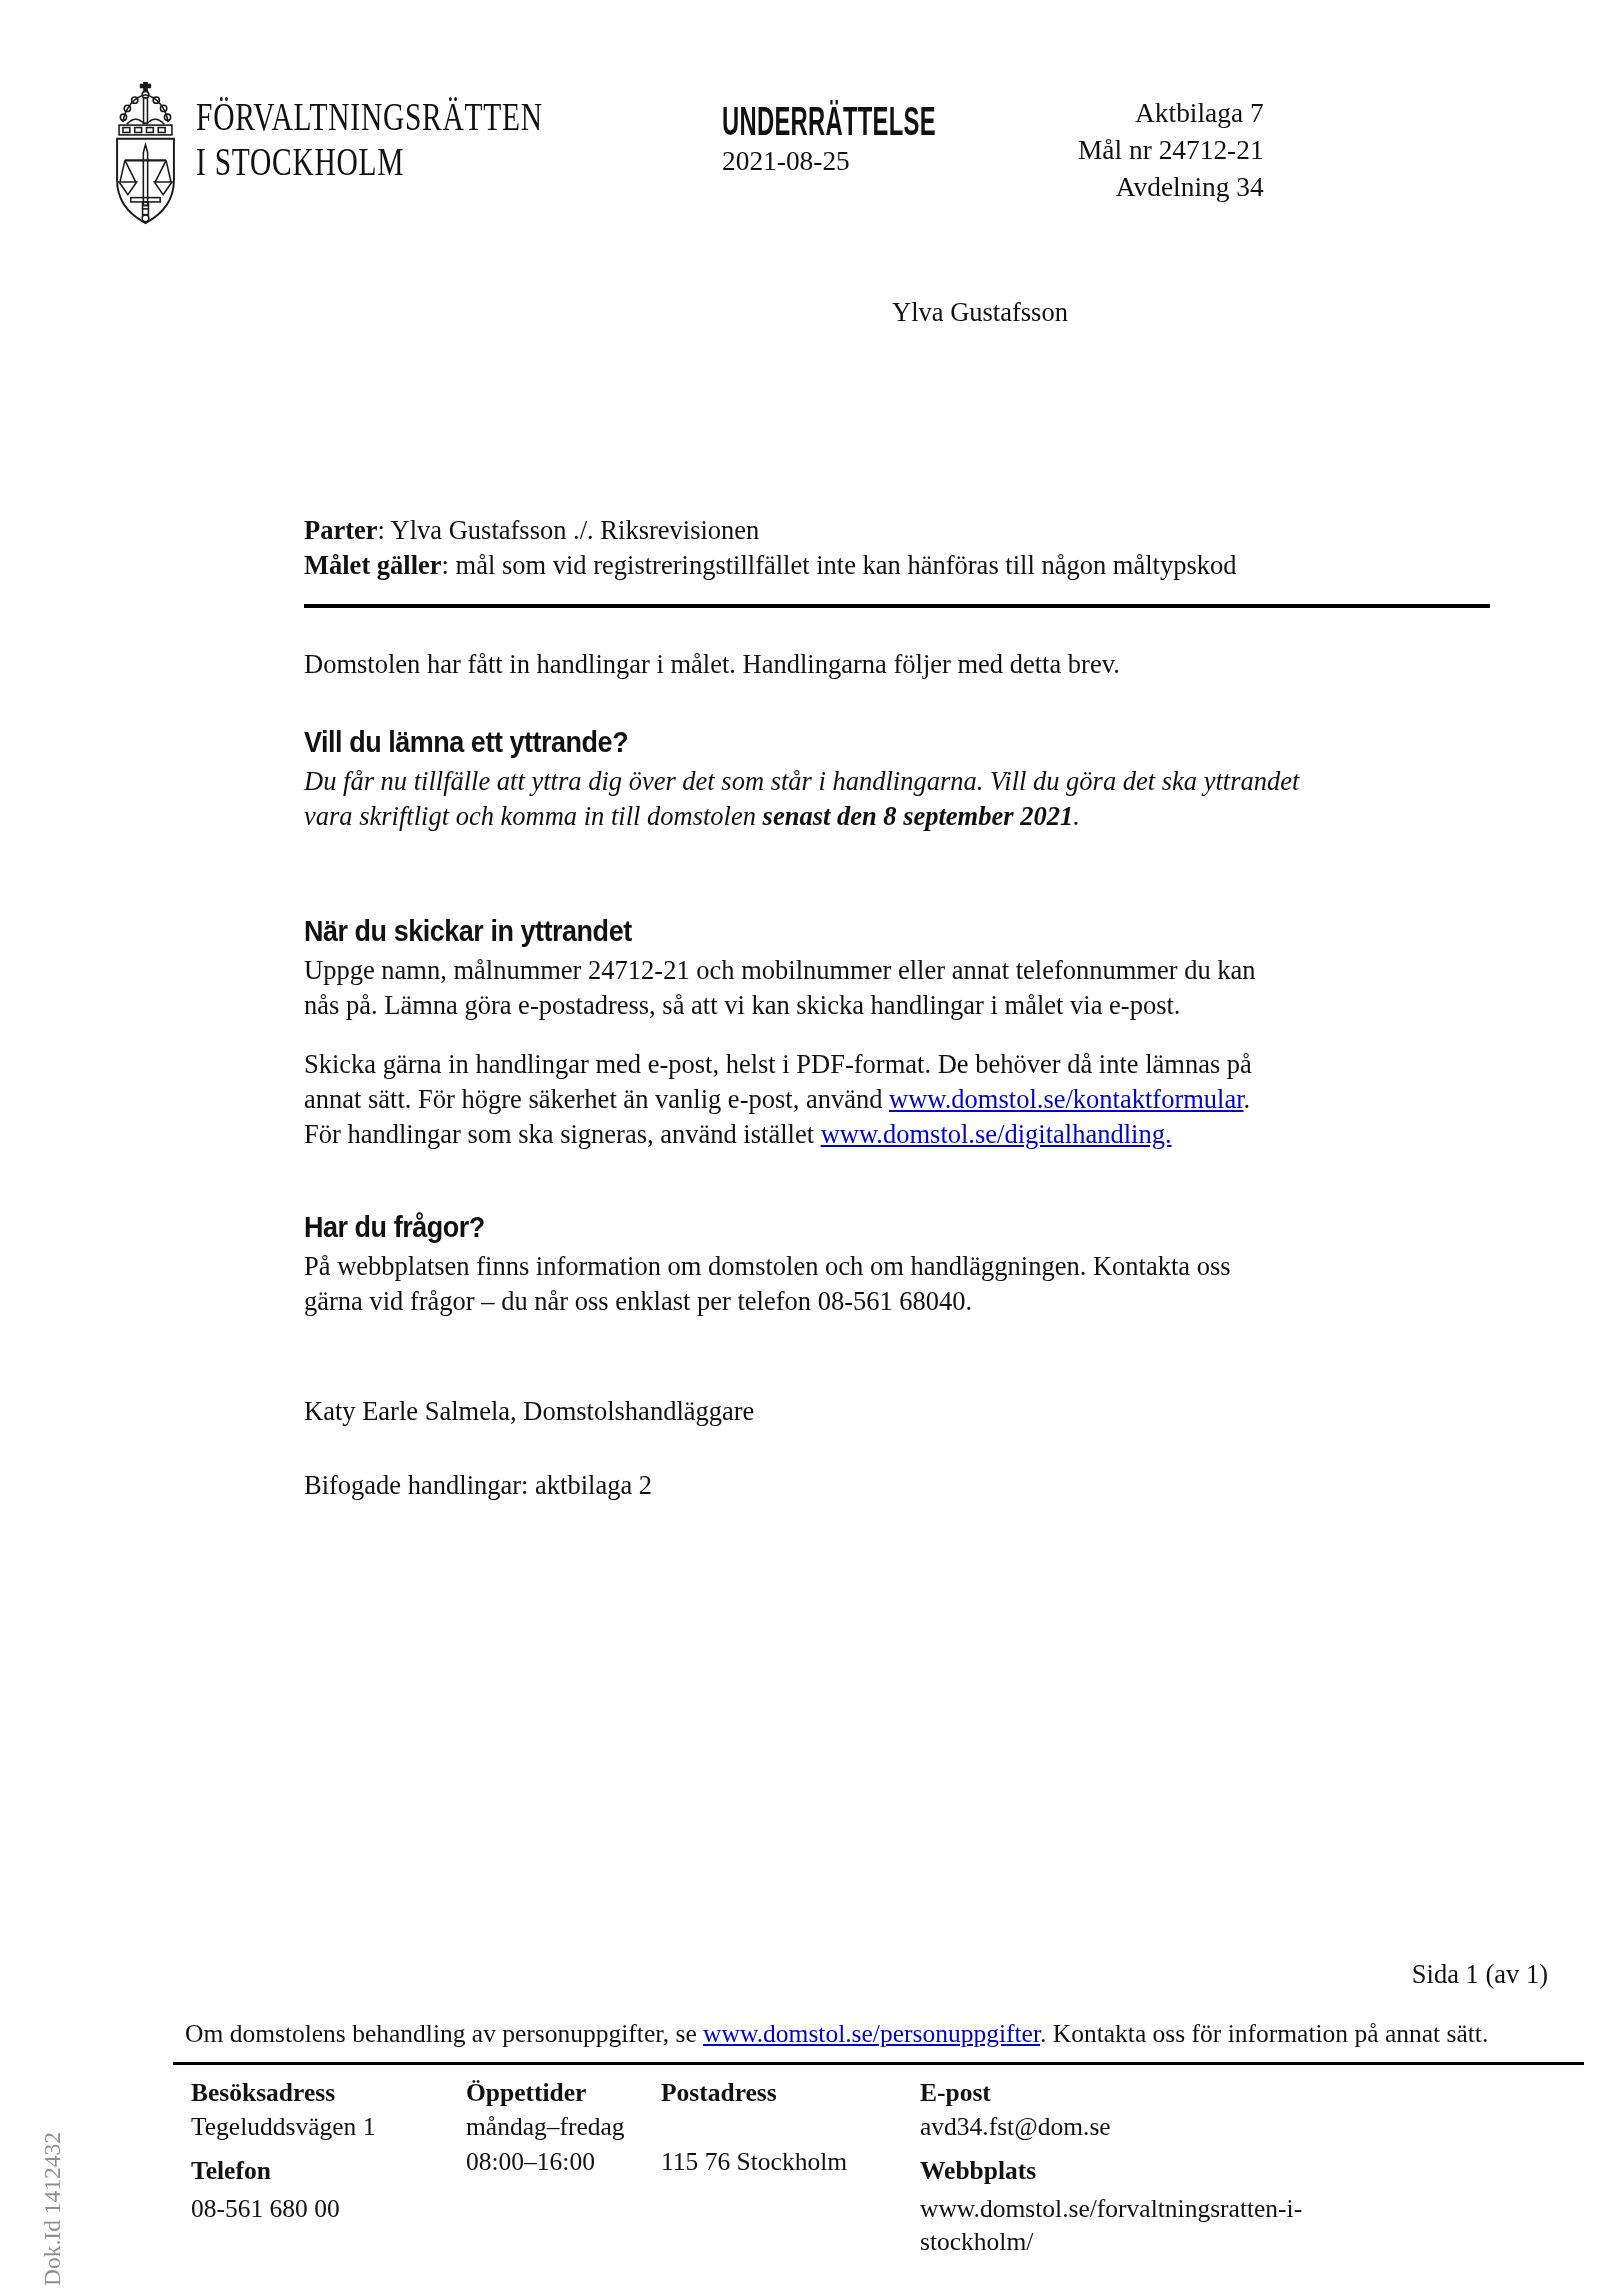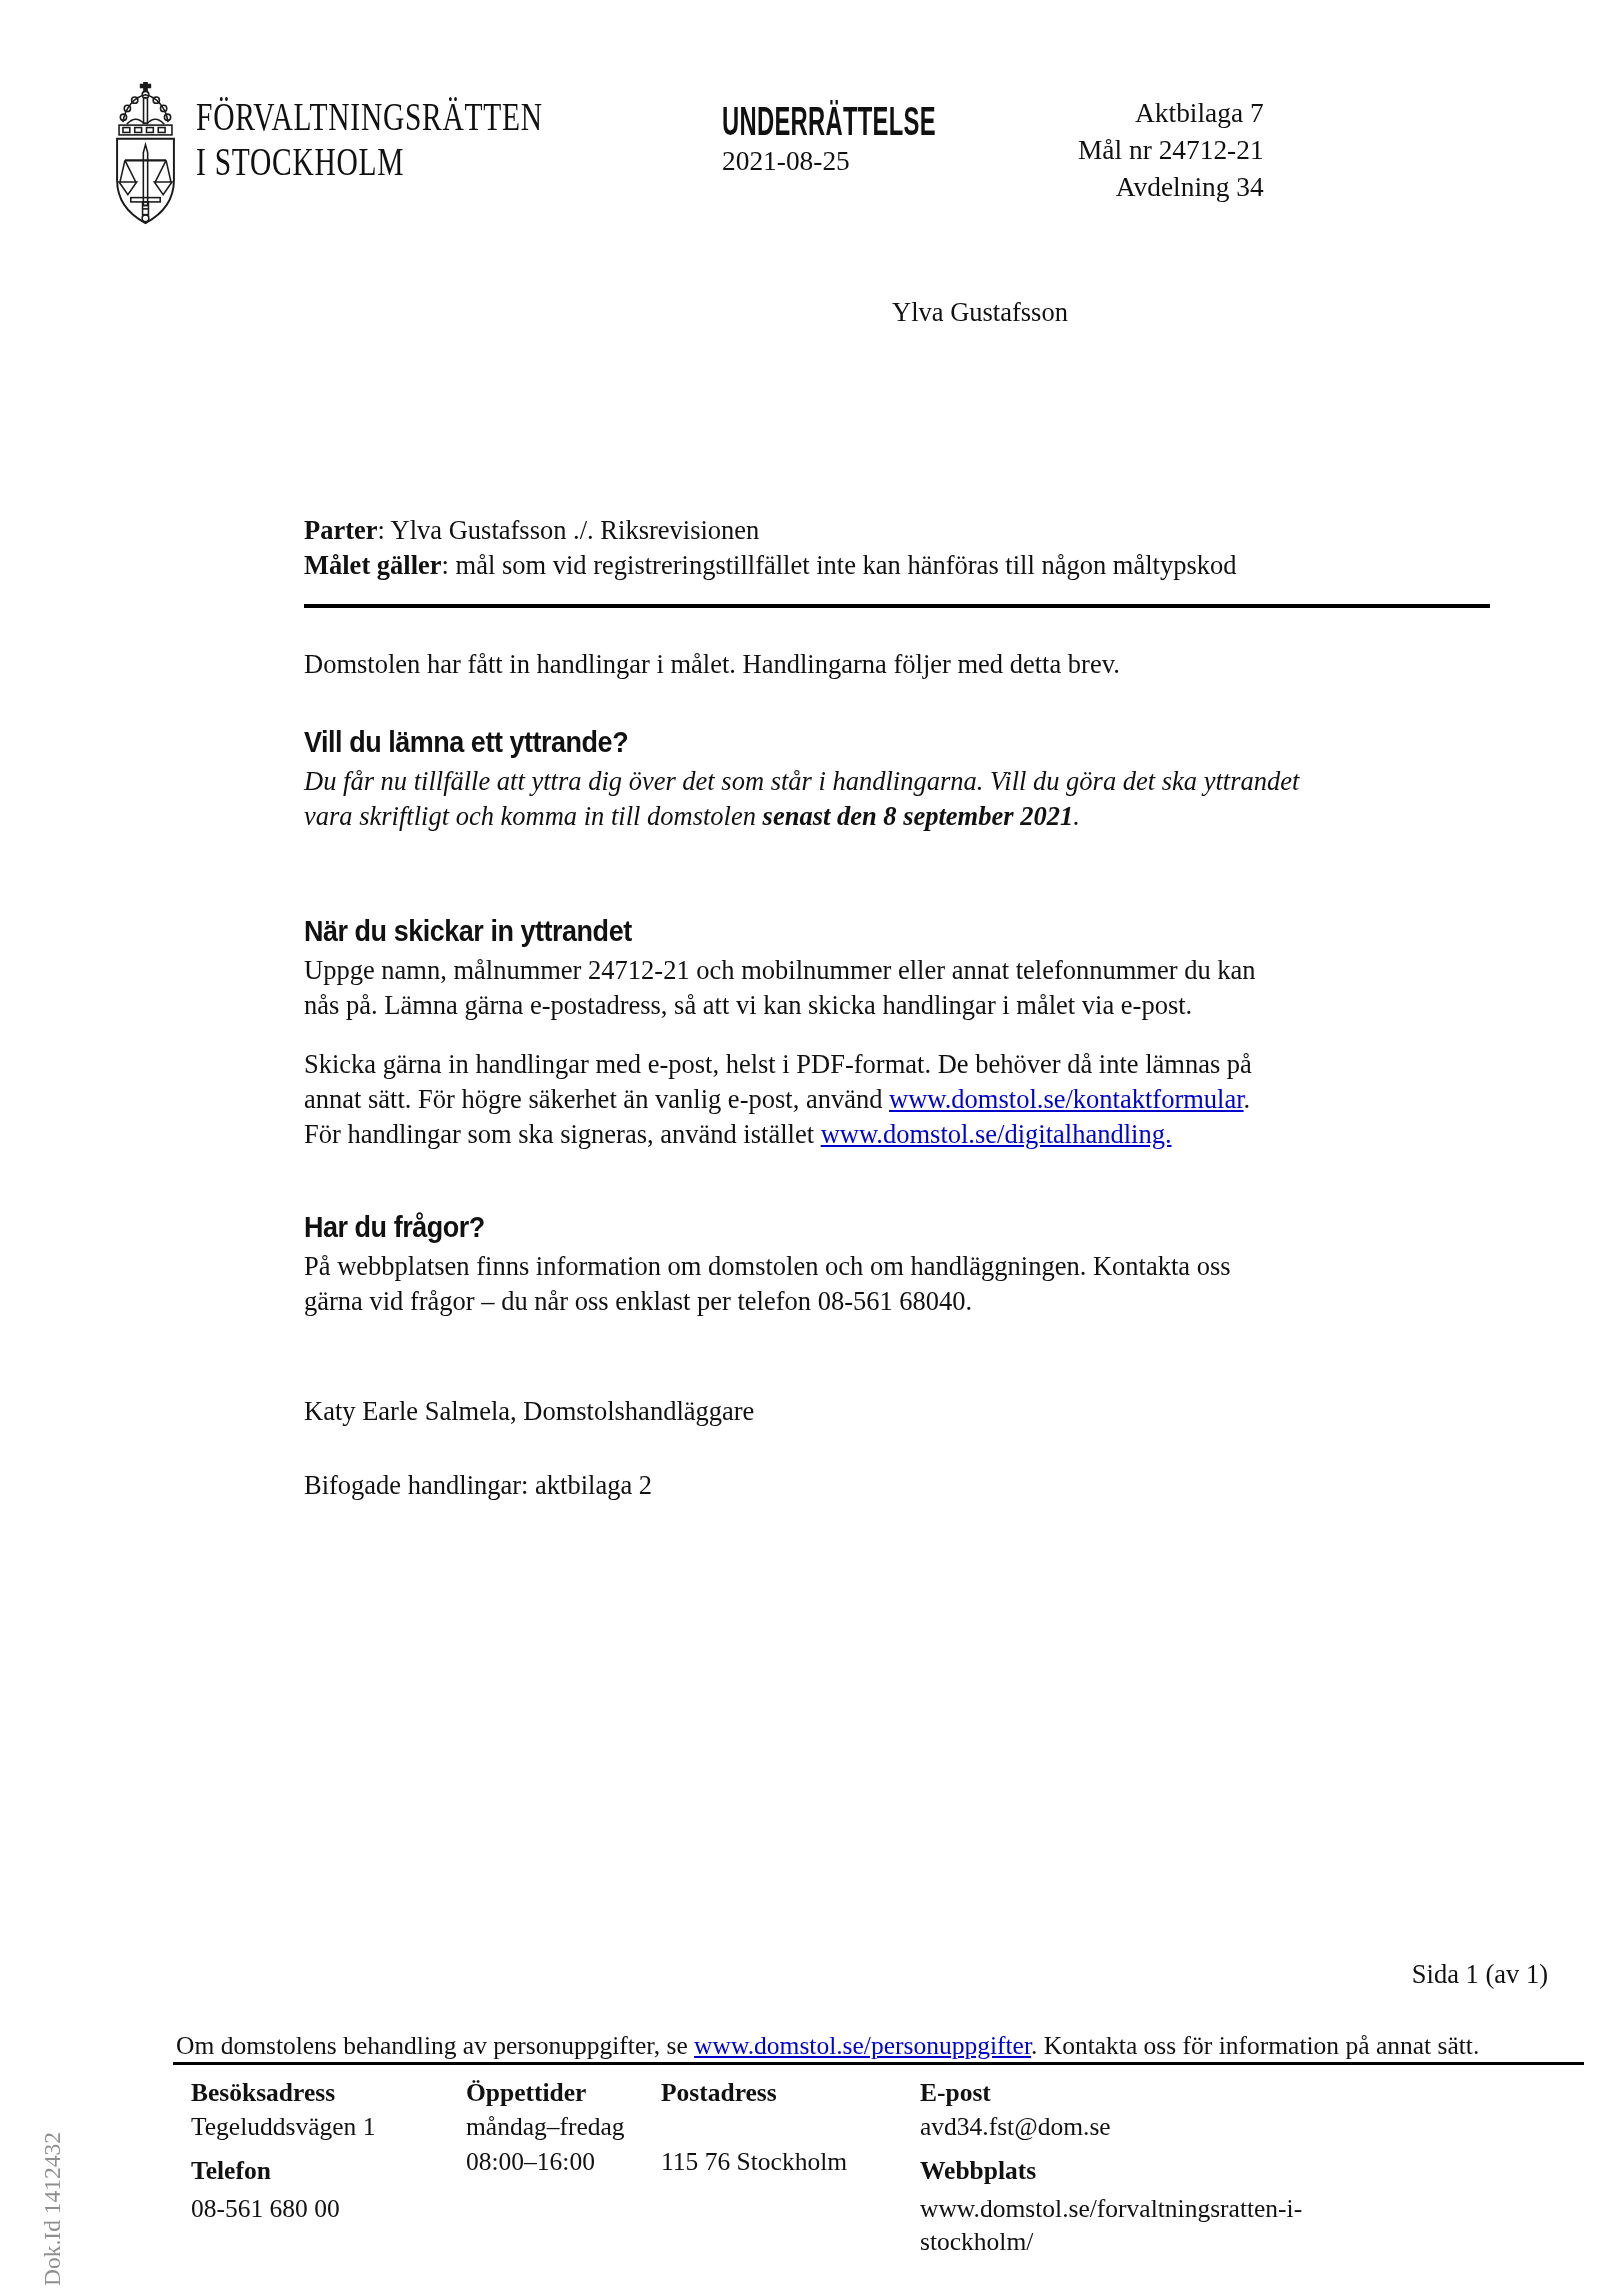--- a/index.html
+++ b/index.html
@@ -114,40 +114,40 @@
 
   <div class="abs h-sans" style="left:304px;top:726px;">Vill du lämna ett yttrande?</div>
   <div class="abs body-text" style="left:304px;top:764px;font-style:italic;">
     <div>Du får nu tillfälle att yttra dig över det som står i handlingarna. Vill du göra det ska yttrandet</div>
     <div><span>vara skriftligt och komma in till domstolen </span><span class="b">senast den 8 september 2021</span><span>.</span></div>
   </div>
 
   <div class="abs h-sans" style="left:304px;top:915px;">När du skickar in yttrandet</div>
   <div class="abs body-text" style="left:304px;top:953px;">
     <div>Uppge namn, målnummer 24712-21 och mobilnummer eller annat telefonnummer du kan</div>
-    <div>nås på. Lämna gärna e-postadress, så att vi kan skicka handlingar i målet via e-post.</div>
+    <div>nås på. Lämna göra e-postadress, så att vi kan skicka handlingar i målet via e-post.</div>
   </div>
   <div class="abs body-text" style="left:304px;top:1047px;">
     <div>Skicka gärna in handlingar med e-post, helst i PDF-format. De behöver då inte lämnas på</div>
     <div><span>annat sätt. För högre säkerhet än vanlig e-post, använd </span><a class="link">www.domstol.se/kontaktformular</a><span>.</span></div>
     <div><span>För handlingar som ska signeras, använd istället </span><a class="link">www.domstol.se/digitalhandling.</a></div>
   </div>
 
   <div class="abs h-sans" style="left:304px;top:1211px;">Har du frågor?</div>
   <div class="abs body-text" style="left:304px;top:1249px;">
     <div>På webbplatsen finns information om domstolen och om handläggningen. Kontakta oss</div>
     <div>gärna vid frågor – du når oss enklast per telefon 08-561 68040.</div>
   </div>
 
   <div class="abs body-text" style="left:304px;top:1394px;">Katy Earle Salmela, Domstolshandläggare</div>
   <div class="abs body-text" style="left:304px;top:1468px;">Bifogade handlingar: aktbilaga 2</div>
 
   <div class="abs pagenum" style="right:73px;top:1959px;">Sida 1 (av 1)</div>
 
-  <div class="abs footer-text" style="left:176px;top:2017px;margin-top:12px;"><span>Om domstolens behandling av personuppgifter, se </span><a class="link">www.domstol.se/personuppgifter</a><span>. Kontakta oss för information på annat sätt.</span></div>
+  <div class="abs footer-text" style="left:185px;top:2017px;"><span>Om domstolens behandling av personuppgifter, se </span><a class="link">www.domstol.se/personuppgifter</a><span>. Kontakta oss för information på annat sätt.</span></div>
 
   <div class="rule" style="left:173px;top:2062px;width:1411px;height:2.9px;"></div>
 
   <div class="abs footer-label" style="left:191px;top:2078px;">Besöksadress</div>
   <div class="abs footer-text" style="left:191px;top:2110px;">Tegeluddsvägen 1</div>
   <div class="abs footer-label" style="left:191px;top:2156px;">Telefon</div>
   <div class="abs footer-text" style="left:191px;top:2192px;">08-561 680 00</div>
 
   <div class="abs footer-label" style="left:466px;top:2078px;">Öppettider</div>
   <div class="abs footer-text" style="left:466px;top:2110px;">måndag–fredag</div>

